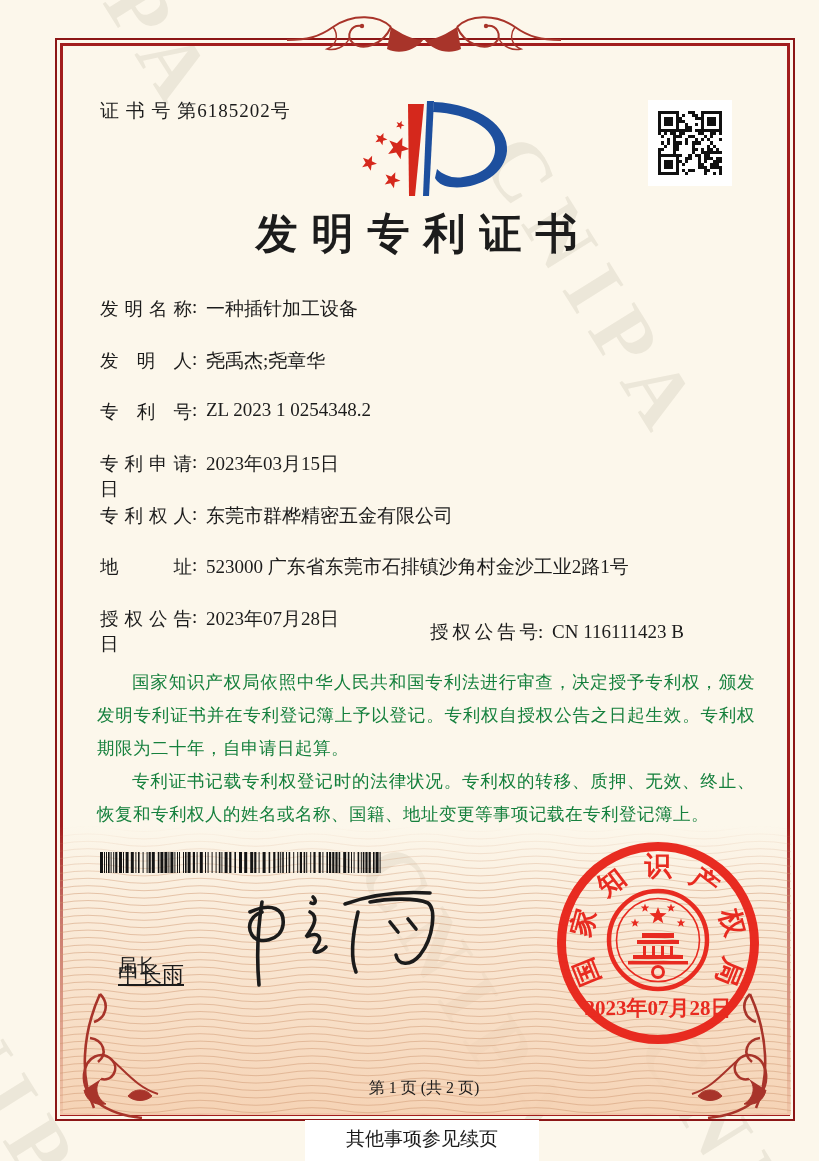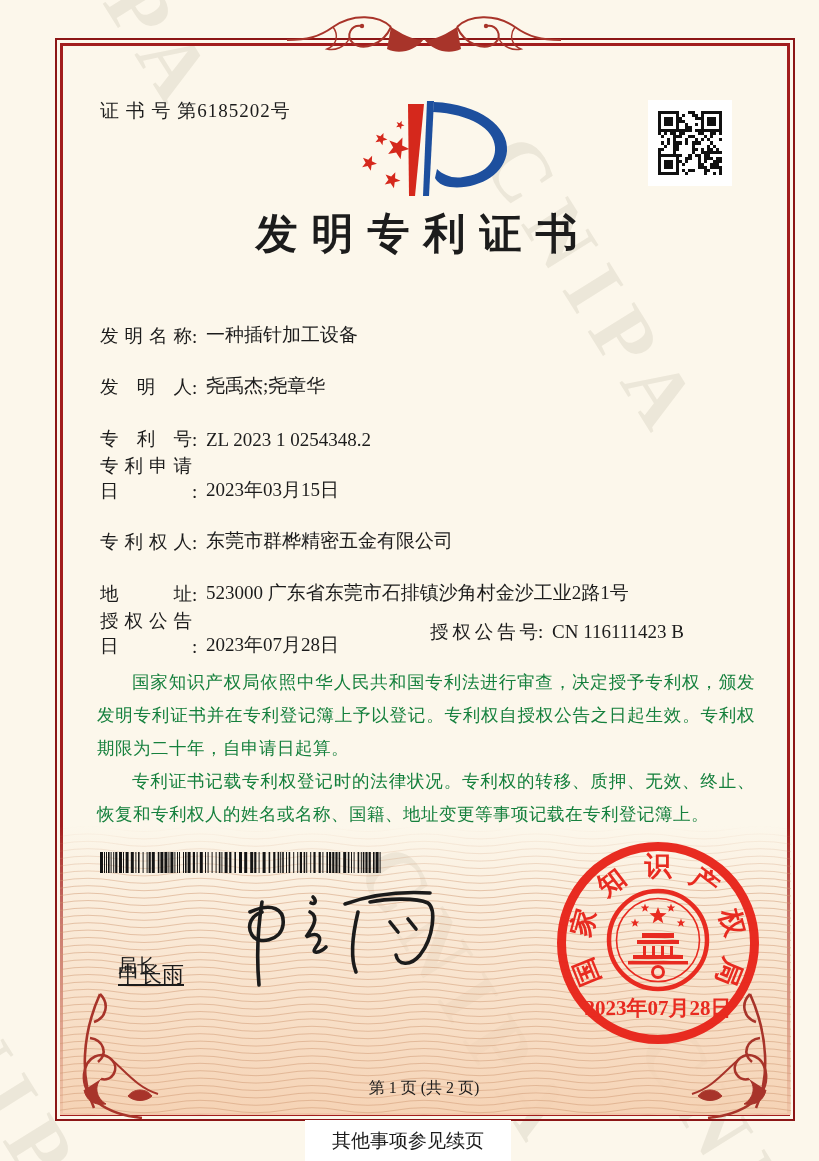--- a/index.html
+++ b/index.html
@@ -27,42 +27,42 @@
   
   .cert-no{position:absolute;left:100px;top:98px;font-size:19px;letter-spacing:1px;}
   #logo-svg{position:absolute;left:338px;top:92px;width:175px;height:118px;}
   .qr-box{position:absolute;left:648px;top:100px;width:84px;height:86px;background:#fff;}
   #qr-svg{position:absolute;left:10px;top:11px;width:64px;height:64px;}
   .title{position:absolute;left:0;top:206px;width:100%;text-align:center;
       font-size:42px;font-weight:bold;letter-spacing:14px;padding-left:28px;box-sizing:border-box;}
 
   
   .fields{position:absolute;left:100px;top:296px;width:660px;}
-  .frow{height:51.7px;display:flex;align-items:flex-end;font-size:19px;position:relative;font-family:Liberation Serif, serif;}
+  .frow{height:51.7px;display:flex;align-items:flex-start;font-size:19px;position:relative;font-family:Liberation Serif, serif;}
   .flabel{display:inline-block;width:92px;text-align:justify;text-align-last:justify;font-size:18.5px;}
   .fcolon{display:inline-block;width:14px;}
   .fvalue{white-space:nowrap;}
   .grant-group{position:absolute;left:330px;top:0;height:100%;display:flex;align-items:center;}
   .grant-group .flabel{width:108px;}
 
   
   .legal{position:absolute;left:97px;top:666px;width:658px;font-size:17.5px;line-height:33px;
       text-align:justify;letter-spacing:.5px;color:#15803d;}
   .legal p{margin:0;text-indent:2em;}
 
   
   #barcode-svg{position:absolute;left:100px;top:852px;width:282px;height:21px;}
   .signer-title{position:absolute;left:118px;top:925px;font-family:"Liberation Sans","DejaVu Sans",sans-serif;font-size:19px;margin-top:28px;}
   .signer-name{position:absolute;left:118px;top:960px;font-family:"Liberation Sans","DejaVu Sans",sans-serif;font-size:22px;text-decoration:underline;}
   #sig-svg{position:absolute;left:235px;top:882px;width:210px;height:118px;}
   #seal-svg{position:absolute;left:553px;top:838px;width:212px;height:212px;opacity:.96;}
 
   .page-info{position:absolute;left:57px;top:1078px;width:734px;text-align:center;font-size:16px;}
-  .cont-box{position:absolute;left:305px;top:1120px;width:206px;height:41px;background:#fff;
-      text-align:center;line-height:41px;font-size:19px;}
+  .cont-box{position:absolute;left:305px;top:1120px;width:234px;height:41px;background:#fff;
+      text-align:center;line-height:41px;font-size:19px;font-family:Liberation Mono, monospace;}
 
   
   .orn{position:absolute;pointer-events:none;}
   #orn-top{left:287px;top:13px;width:274px;height:54px;}
   #orn-bl{left:42px;top:986px;width:120px;height:134px;}
   #orn-br{left:688px;top:986px;width:120px;height:134px;transform:scaleX(-1);}
 </style>
 </head>
 <body>
 

